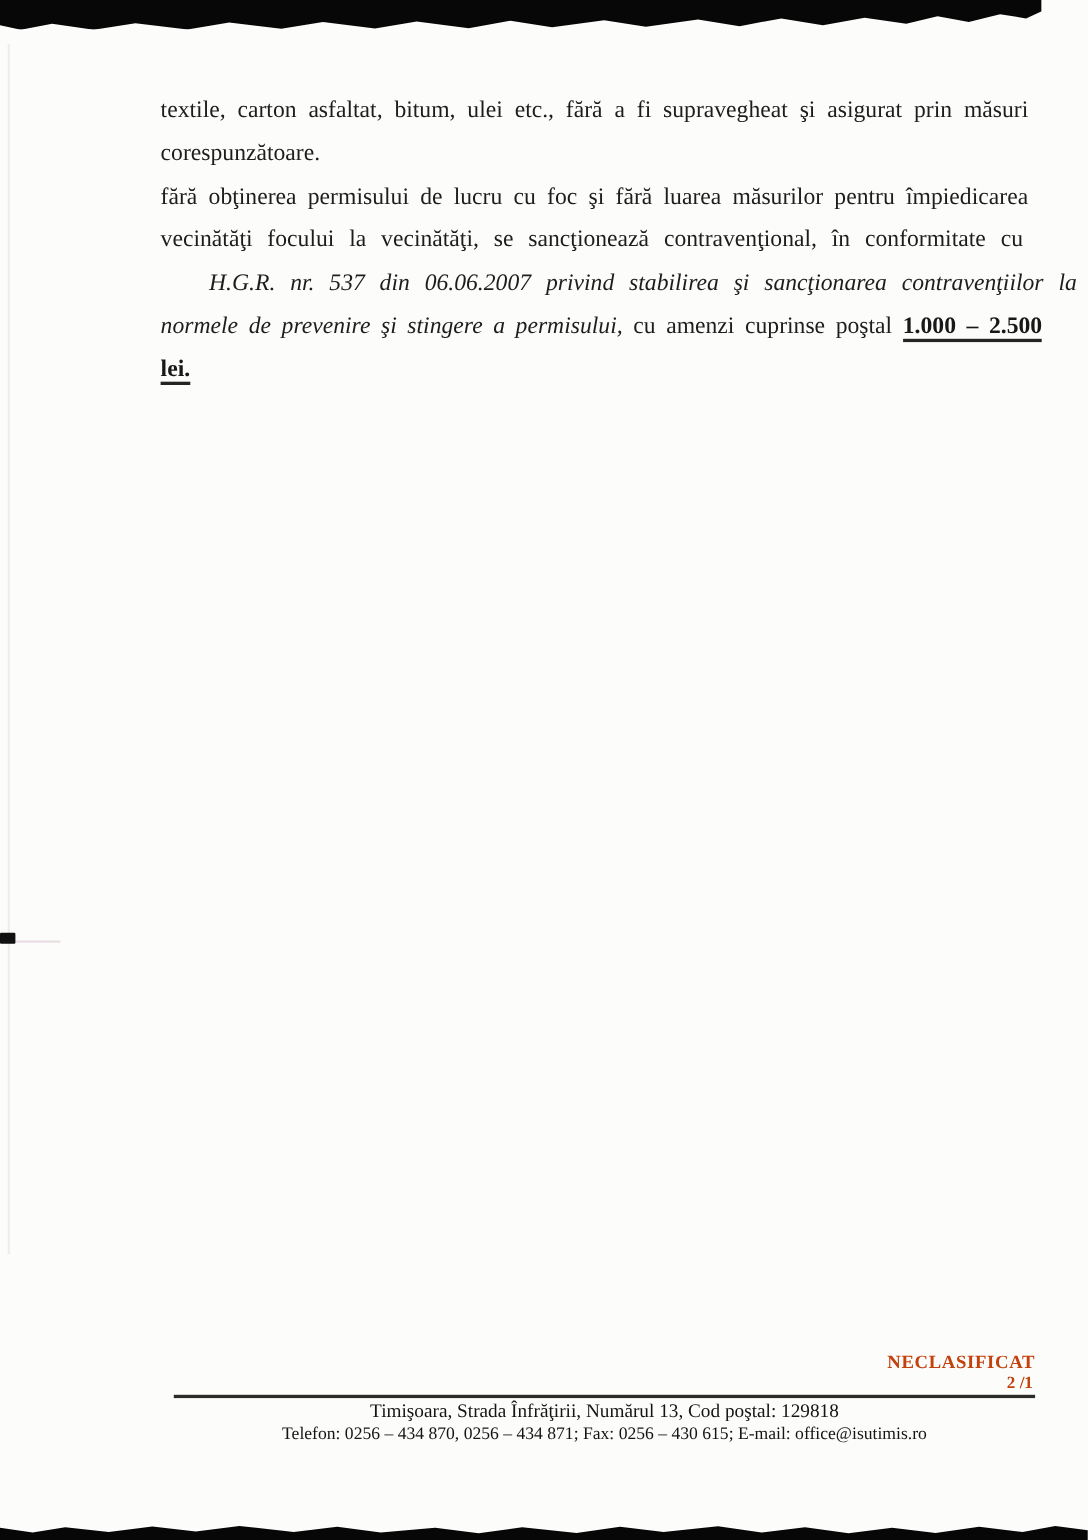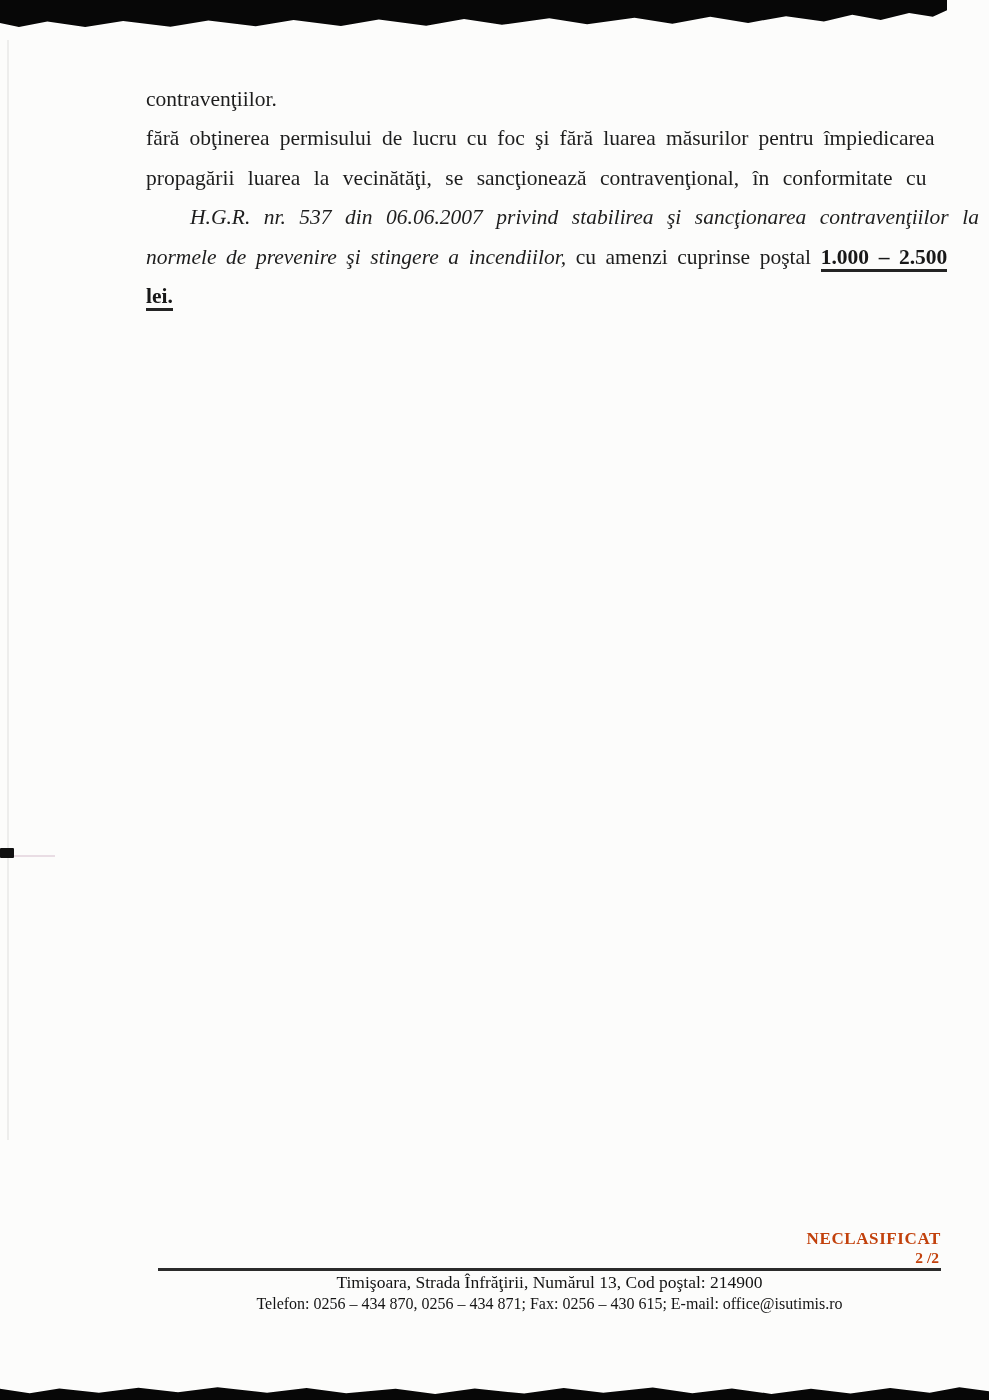--- a/index.html
+++ b/index.html
@@ -89,35 +89,36 @@
 <body>
 
 <div class="page">
 
   <div class="scan-bar-top"></div>
   <div class="scan-left-line"></div>
   <div class="scan-left-streak"></div>
   <div class="scan-left-dash"></div>
 
   <div class="doc-body">
-      <div class="line"><span class="line-inner"><span class="seg-normal">contravenţiilor.</span></span></div>
+      <div class="line"><span class="line-inner" style="word-spacing: 5.38462px;"><span class="seg-normal">textile, carton asfaltat, bitum, ulei etc., fără a fi supravegheat şi asigurat prin măsuri</span></span></div>
+      <div class="line"><span class="line-inner"><span class="seg-normal">corespunzătoare.</span></span></div>
       <div class="line"><span class="line-inner" style="word-spacing: 4.83333px; text-align: right;"><span class="seg-normal">fără obţinerea permisului de lucru cu foc şi fără luarea măsurilor pentru împiedicarea</span></span></div>
-      <div class="line"><span class="line-inner" style="word-spacing: 8.11111px;"><span class="seg-normal">propagării luarea la vecinătăţi, se sancţionează contravenţional, în conformitate cu</span></span></div>
+      <div class="line"><span class="line-inner" style="word-spacing: 8.11111px;"><span class="seg-normal">vecinătăţi focului la vecinătăţi, se sancţionează contravenţional, în conformitate cu</span></span></div>
       <div class="line"><span class="line-inner" style="word-spacing: 8.1px; margin-left: 44px;"><span class="seg-italic">H.G.R. nr. 537 din 06.06.2007 privind stabilirea şi sancţionarea contravenţiilor la</span></span></div>
-      <div class="line"><span class="line-inner" style="word-spacing: 4.23077px;"><span class="seg-italic">normele de prevenire şi stingere a incendiilor,</span><span class="seg-normal"> cu amenzi cuprinse poştal </span><span class="seg-bold-underline">1.000 – 2.500</span></span></div>
+      <div class="line"><span class="line-inner" style="word-spacing: 4.23077px;"><span class="seg-italic">normele de prevenire şi stingere a permisului,</span><span class="seg-normal"> cu amenzi cuprinse poştal </span><span class="seg-bold-underline">1.000 – 2.500</span></span></div>
       <div class="line"><span class="line-inner"><span class="seg-bold-underline">lei.</span></span></div>
     </div>
 
   <div class="classification">
     <div class="label">NECLASIFICAT</div>
-    <div class="pagenum">2 /2</div>
+    <div class="pagenum">2 /1</div>
   </div>
 
   <div class="footer-rule"></div>
 
   <div class="footer-contact">
-    <div class="address">Timişoara, Strada Înfrăţirii, Numărul 13, Cod poştal: 214900</div>
+    <div class="address">Timişoara, Strada Înfrăţirii, Numărul 13, Cod poştal: 129818</div>
     <div class="phones">Telefon: 0256 – 434 870, 0256 – 434 871; Fax: 0256 – 430 615; E-mail: office@isutimis.ro</div>
   </div>
 
   <div class="scan-bar-bottom"></div>
 
 </div>
 
 </body></html>

